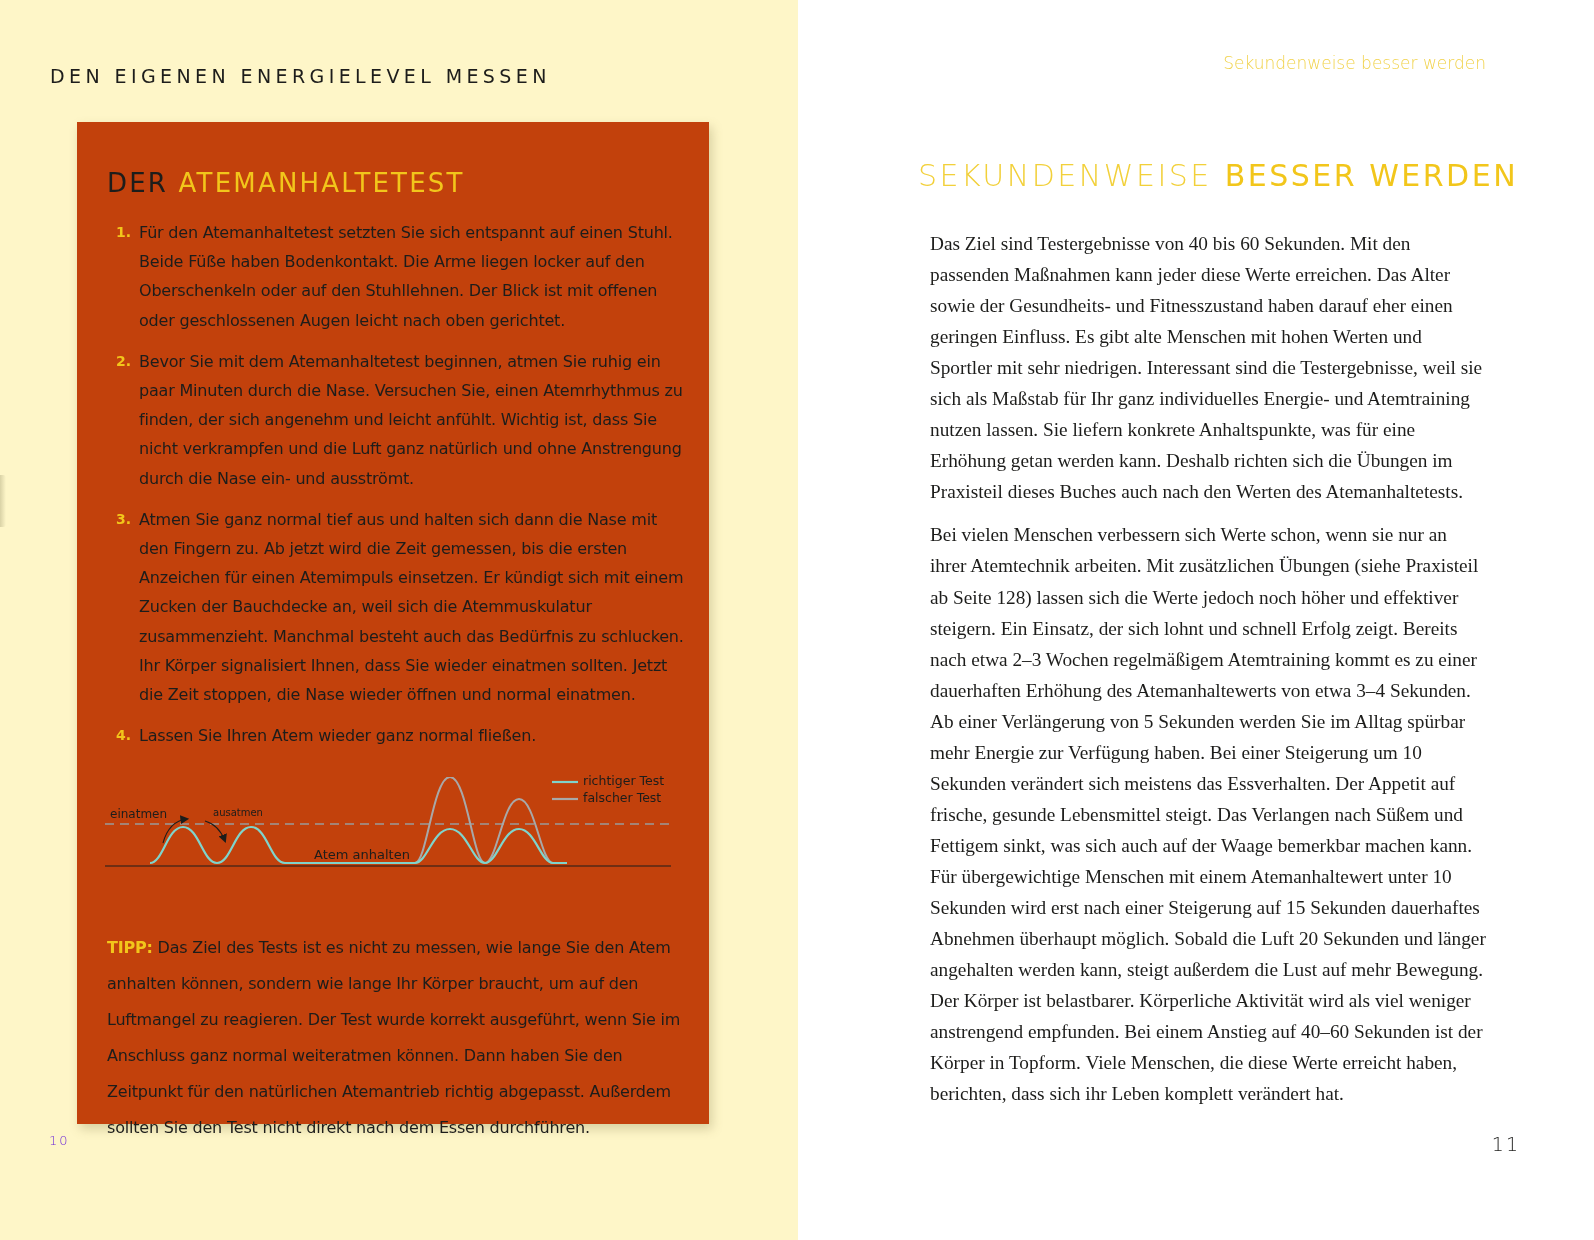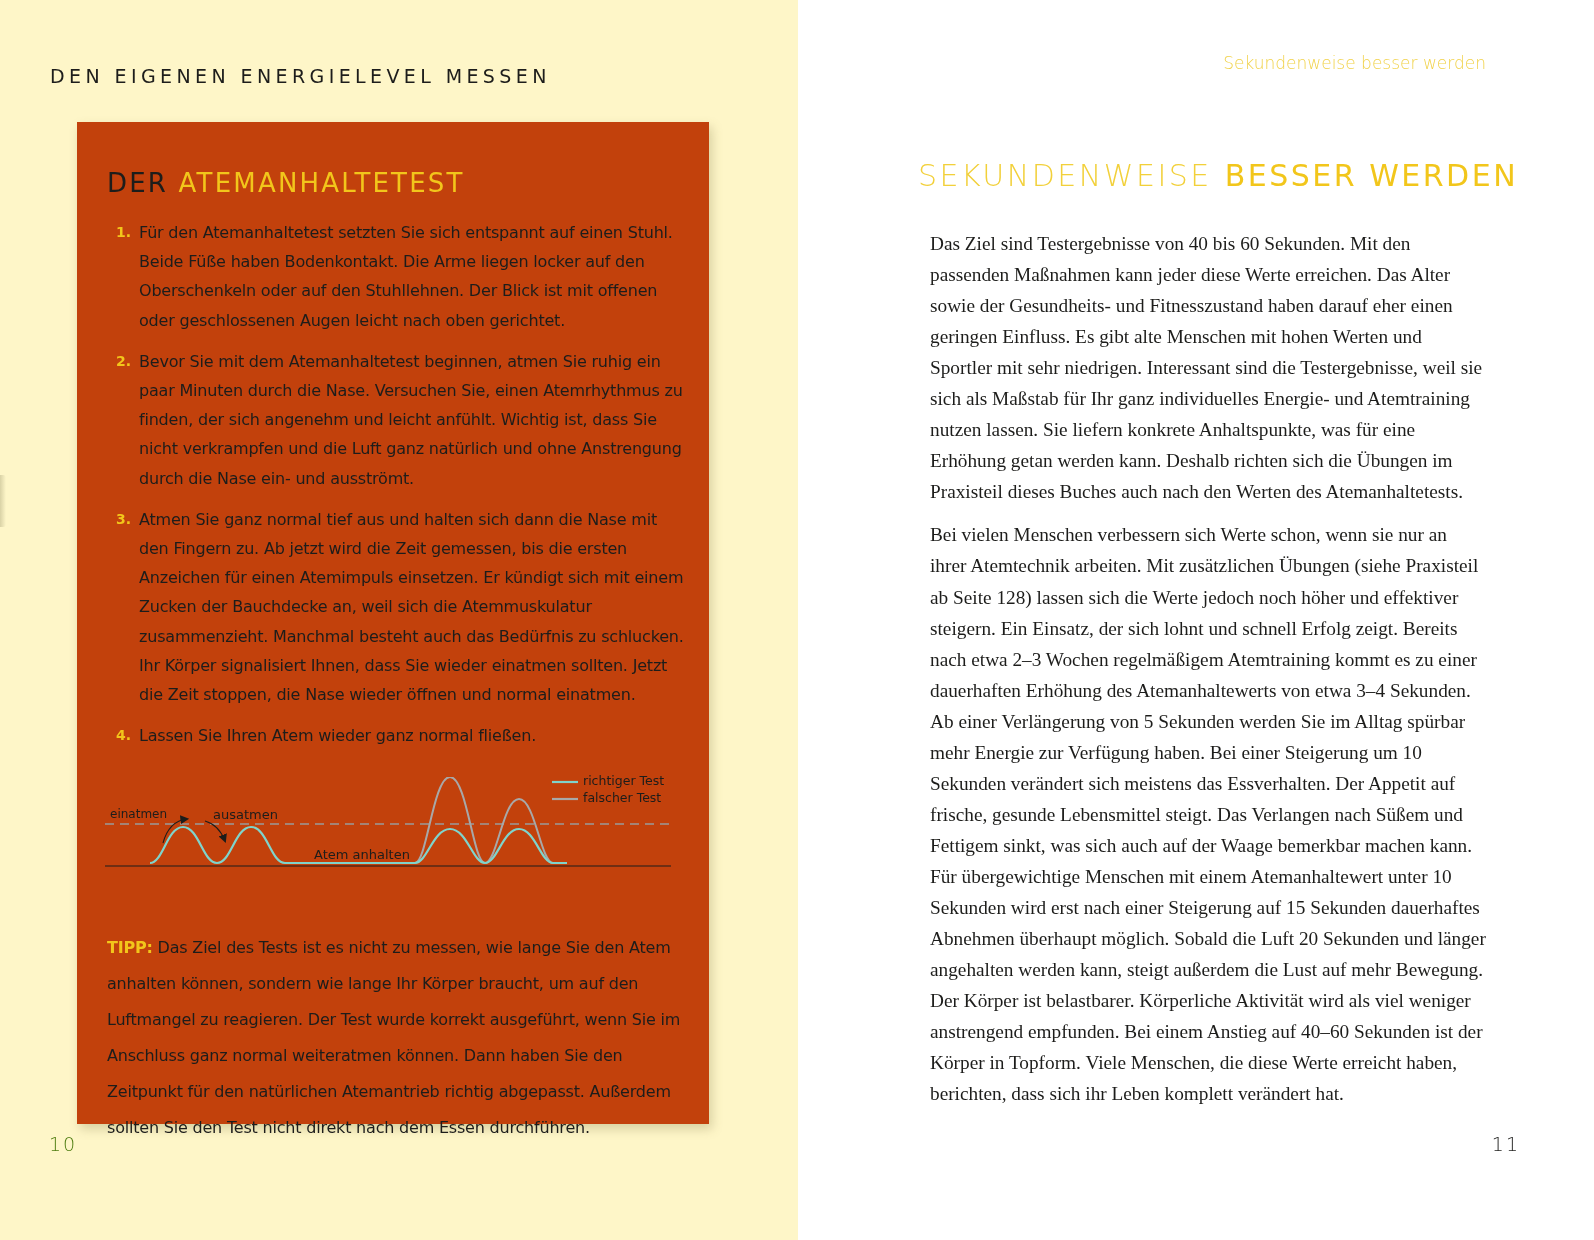--- a/index.html
+++ b/index.html
@@ -62,22 +62,22 @@
 
     .tip {
       position: absolute; left: 30px; top: 808px; width: 585px;
       font-family: "DejaVu Sans", sans-serif;
       font-size: 16px; line-height: 36px; color: #1d1d1b; letter-spacing: -0.2px;
     }
     .tip-label { color: #f2c61b; font-weight: bold; }
 
     .page-num-left {
       position: absolute; left: 49px; top: 1133px;
-      font-family: "DejaVu Sans", sans-serif; font-size: 19px; font-weight: 300;
-      letter-spacing: 2px; color: #4d7c0f;
+      font-family: "DejaVu Sans", sans-serif; font-size: 13px; font-weight: 300;
+      letter-spacing: 2px; color: #6d28d9;
     }
     .page-num-right {
       position: absolute; right: 74px; top: 1133px;
       font-family: "DejaVu Sans", sans-serif; font-size: 19px; font-weight: 300;
       letter-spacing: 2px; color: #1d1d1b;
     }
 
     .right-title {
       position: absolute; left: 918px; top: 158px;
       font-family: "DejaVu Sans", sans-serif;
@@ -142,21 +142,21 @@
 
         <path d="M45,86 C58,86 62,50 78,50 C94,50 98,86 112,86 C126,86 130,50 146,50 C162,50 166,86 180,86 L310,86 C322,86 328,52 345,52 C362,52 368,86 380,86 C392,86 398,52 414,52 C430,52 436,86 448,86 L462,86" fill="none" stroke="#7fd4cc" stroke-width="2.2"></path>
 
         <path d="M58,66 Q64,44 82,42" fill="none" stroke="#1d1d1b" stroke-width="1.1" marker-end="url(#arrowhead)"></path>
         <path d="M100,44 Q114,48 120,64" fill="none" stroke="#1d1d1b" stroke-width="1.1" marker-end="url(#arrowhead)"></path>
 
         <line x1="447" y1="5" x2="473" y2="5" stroke="#7fd4cc" stroke-width="2.2"></line>
         <line x1="447" y1="22" x2="473" y2="22" stroke="#a8a8a8" stroke-width="2.2"></line>
       </svg>
       <span style="position:absolute;left:5px;top:30px;font-family:'DejaVu Sans',sans-serif;font-size:12px;color:#1d1d1b;">einatmen</span>
-      <span style="position:absolute;left:108px;top:30px;font-family:'DejaVu Sans',sans-serif;font-size:13px;color:#1d1d1b;">ausatmen</span>
+      <span style="position:absolute;left:108px;top:30px;font-family:'DejaVu Sans',sans-serif;font-size:10px;color:#1d1d1b;">ausatmen</span>
       <span style="position:absolute;left:209px;top:70px;font-family:'DejaVu Sans',sans-serif;font-size:13px;color:#1d1d1b;">Atem anhalten</span>
       <span style="position:absolute;left:478px;top:-4px;font-family:'DejaVu Sans',sans-serif;font-size:12.5px;color:#1d1d1b;">richtiger Test</span>
       <span style="position:absolute;left:478px;top:13px;font-family:'DejaVu Sans',sans-serif;font-size:12.5px;color:#1d1d1b;">falscher Test</span>
     </div>
 
     <p class="tip">
       <span class="tip-label">TIPP:</span><span> Das Ziel des Tests ist es nicht zu messen, wie lange Sie den Atem anhalten können, sondern wie lange Ihr Körper braucht, um auf den Luftmangel zu reagieren. Der Test wurde korrekt ausgeführt, wenn Sie im Anschluss ganz normal weiteratmen können. Dann haben Sie den Zeitpunkt für den natürlichen Atemantrieb richtig abgepasst. Außerdem sollten Sie den Test nicht direkt nach dem Essen durchführen.</span>
     </p>
   </div>
 

